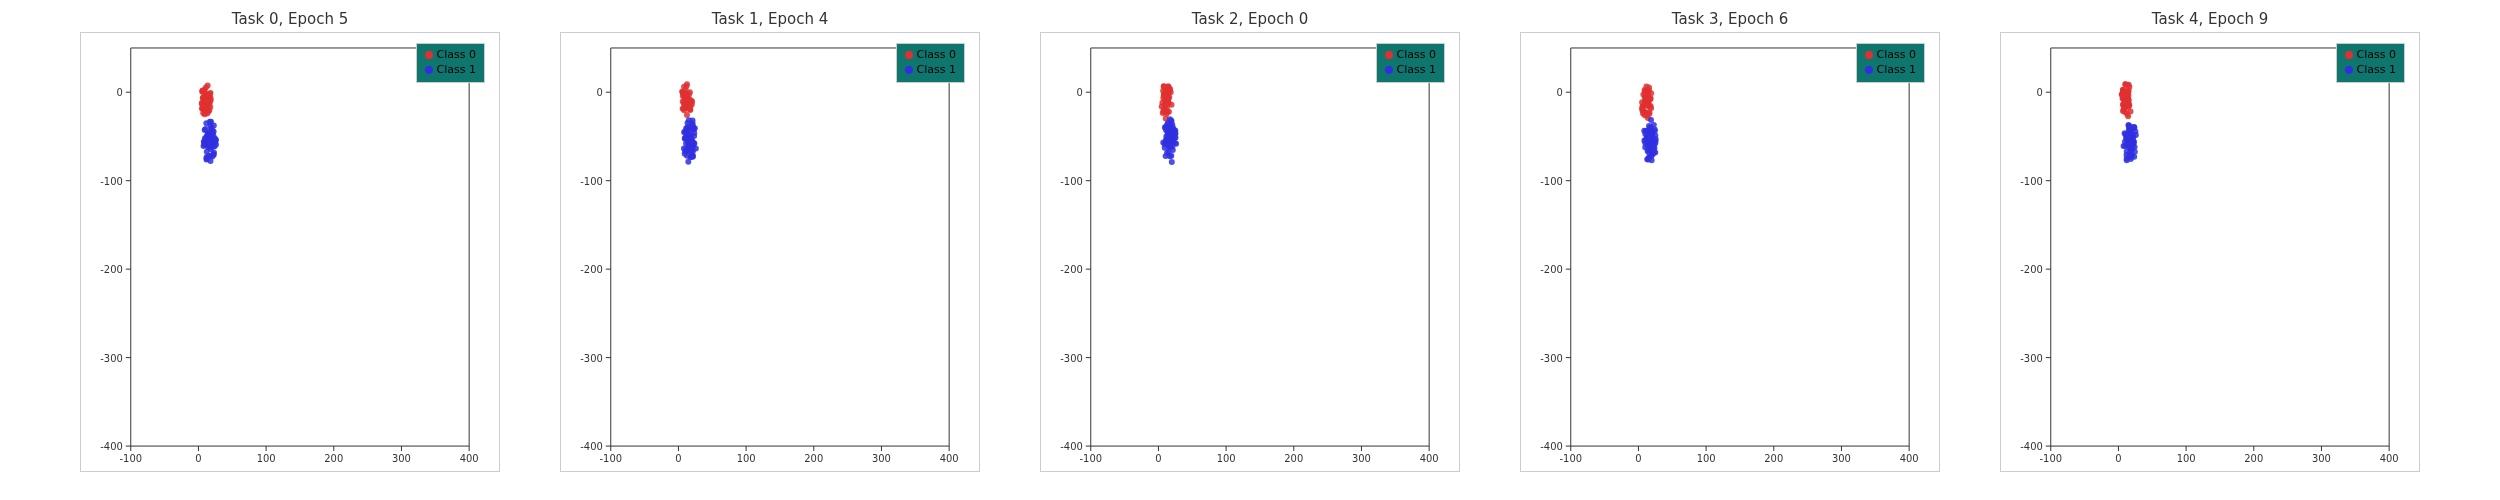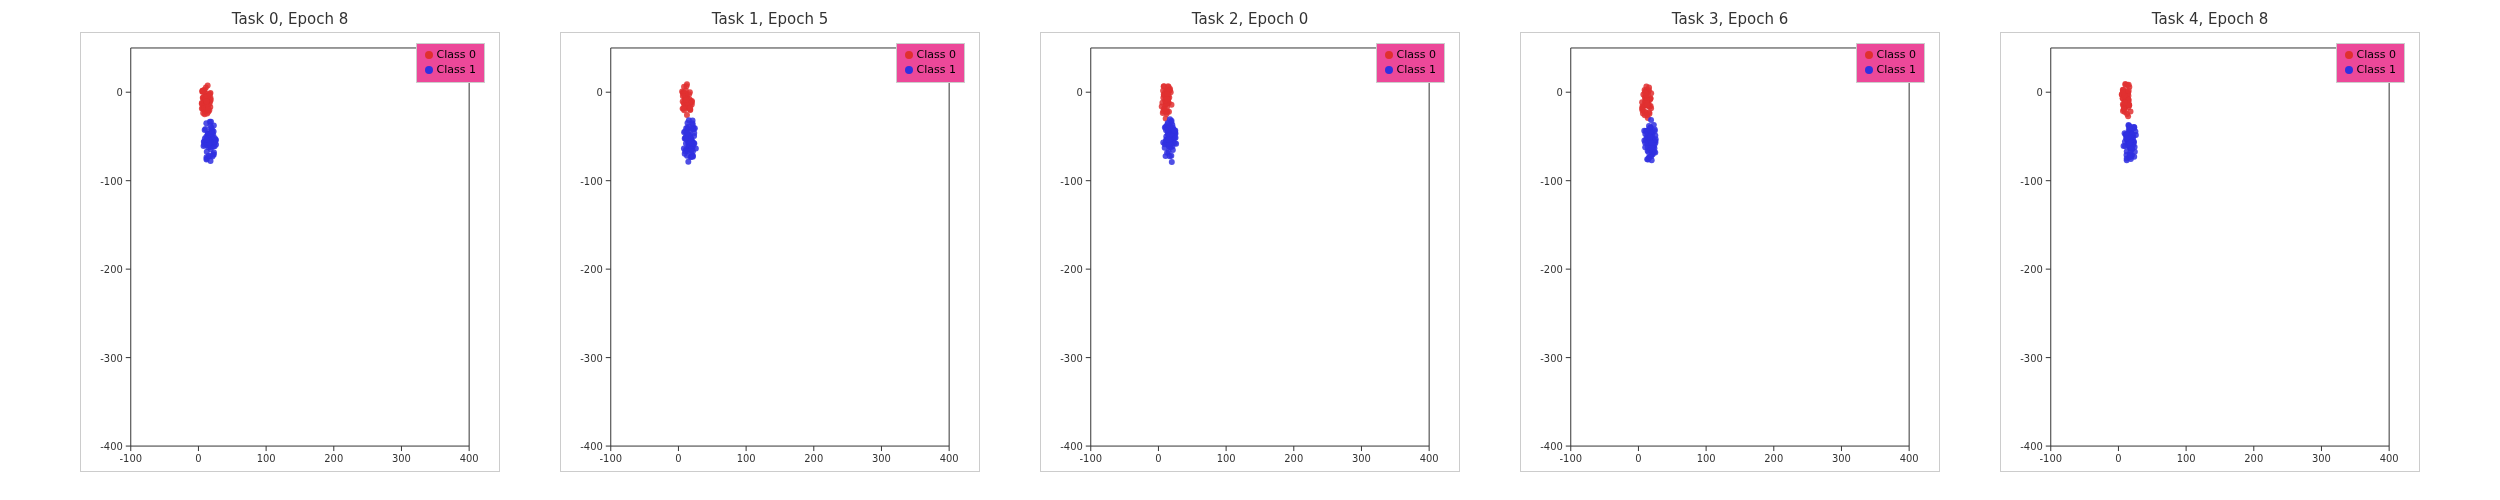--- a/index.html
+++ b/index.html
@@ -44,21 +44,21 @@
       background: #fff;
     }
     .chart-svg {
       width: 100%;
       height: 100%;
     }
     .legend {
       position: absolute;
       top: 10px;
       right: 14px;
-      background: #ec4899;
+      background: #0f766e;
       border: 1px solid #ccc;
       padding: 4px 8px;
       font-size: 11px;
     }
     .legend-item {
       display: flex;
       align-items: center;
       gap: 4px;
       margin-bottom: 2px;
     }
@@ -67,21 +67,21 @@
       height: 8px;
       border-radius: 50%;
       flex-shrink: 0;
     }
   </style>
 </head>
 <body>
 
 <div class="charts-container">
 <div class="chart-wrapper">
-      <div class="chart-title">Task 0, Epoch 8</div>
+      <div class="chart-title">Task 0, Epoch 5</div>
       <div class="chart-area"><svg viewBox="0 0 420 430" width="420" height="430" class="chart-svg">
           <g>
             <line x1="50" y1="410" x2="390" y2="410" stroke="#333" stroke-width="1"></line>
             <line x1="50" y1="10" x2="50" y2="410" stroke="#333" stroke-width="1"></line>
             <line x1="390" y1="10" x2="390" y2="410" stroke="#333" stroke-width="1"></line>
             <line x1="50" y1="10" x2="390" y2="10" stroke="#333" stroke-width="1"></line>
           </g>
           <line x1="50" y1="410" x2="50" y2="415" stroke="#333" stroke-width="1"></line>
           <text x="50" y="426" text-anchor="middle" font-size="10" fill="#333">-100</text>
           <line x1="118" y1="410" x2="118" y2="415" stroke="#333" stroke-width="1"></line>
@@ -249,21 +249,21 @@
             <div class="legend-dot" style="background: rgb(224, 48, 48);"></div>
             <span style="font-size: 11px;">Class 0</span>
           </div>
           <div class="legend-item">
             <div class="legend-dot" style="background: rgb(48, 48, 224);"></div>
             <span style="font-size: 11px;">Class 1</span>
           </div>
         </div></div>
     </div>
     <div class="chart-wrapper">
-      <div class="chart-title">Task 1, Epoch 5</div>
+      <div class="chart-title">Task 1, Epoch 4</div>
       <div class="chart-area"><svg viewBox="0 0 420 430" width="420" height="430" class="chart-svg">
           <g>
             <line x1="50" y1="410" x2="390" y2="410" stroke="#333" stroke-width="1"></line>
             <line x1="50" y1="10" x2="50" y2="410" stroke="#333" stroke-width="1"></line>
             <line x1="390" y1="10" x2="390" y2="410" stroke="#333" stroke-width="1"></line>
             <line x1="50" y1="10" x2="390" y2="10" stroke="#333" stroke-width="1"></line>
           </g>
           <line x1="50" y1="410" x2="50" y2="415" stroke="#333" stroke-width="1"></line>
           <text x="50" y="426" text-anchor="middle" font-size="10" fill="#333">-100</text>
           <line x1="118" y1="410" x2="118" y2="415" stroke="#333" stroke-width="1"></line>
@@ -795,21 +795,21 @@
             <div class="legend-dot" style="background: rgb(224, 48, 48);"></div>
             <span style="font-size: 11px;">Class 0</span>
           </div>
           <div class="legend-item">
             <div class="legend-dot" style="background: rgb(48, 48, 224);"></div>
             <span style="font-size: 11px;">Class 1</span>
           </div>
         </div></div>
     </div>
     <div class="chart-wrapper">
-      <div class="chart-title">Task 4, Epoch 8</div>
+      <div class="chart-title">Task 4, Epoch 9</div>
       <div class="chart-area"><svg viewBox="0 0 420 430" width="420" height="430" class="chart-svg">
           <g>
             <line x1="50" y1="410" x2="390" y2="410" stroke="#333" stroke-width="1"></line>
             <line x1="50" y1="10" x2="50" y2="410" stroke="#333" stroke-width="1"></line>
             <line x1="390" y1="10" x2="390" y2="410" stroke="#333" stroke-width="1"></line>
             <line x1="50" y1="10" x2="390" y2="10" stroke="#333" stroke-width="1"></line>
           </g>
           <line x1="50" y1="410" x2="50" y2="415" stroke="#333" stroke-width="1"></line>
           <text x="50" y="426" text-anchor="middle" font-size="10" fill="#333">-100</text>
           <line x1="118" y1="410" x2="118" y2="415" stroke="#333" stroke-width="1"></line>

